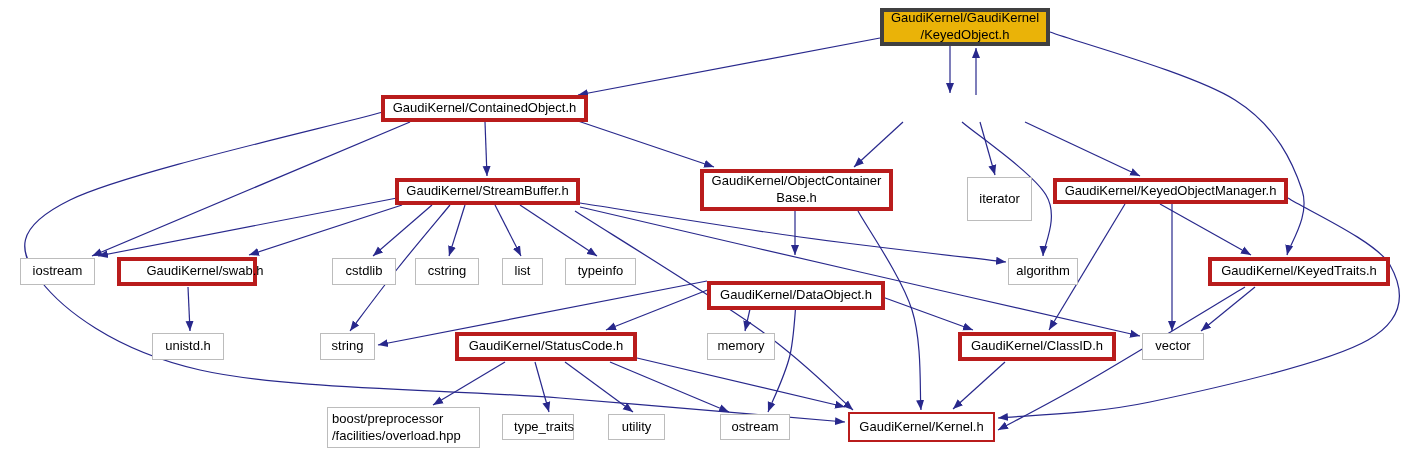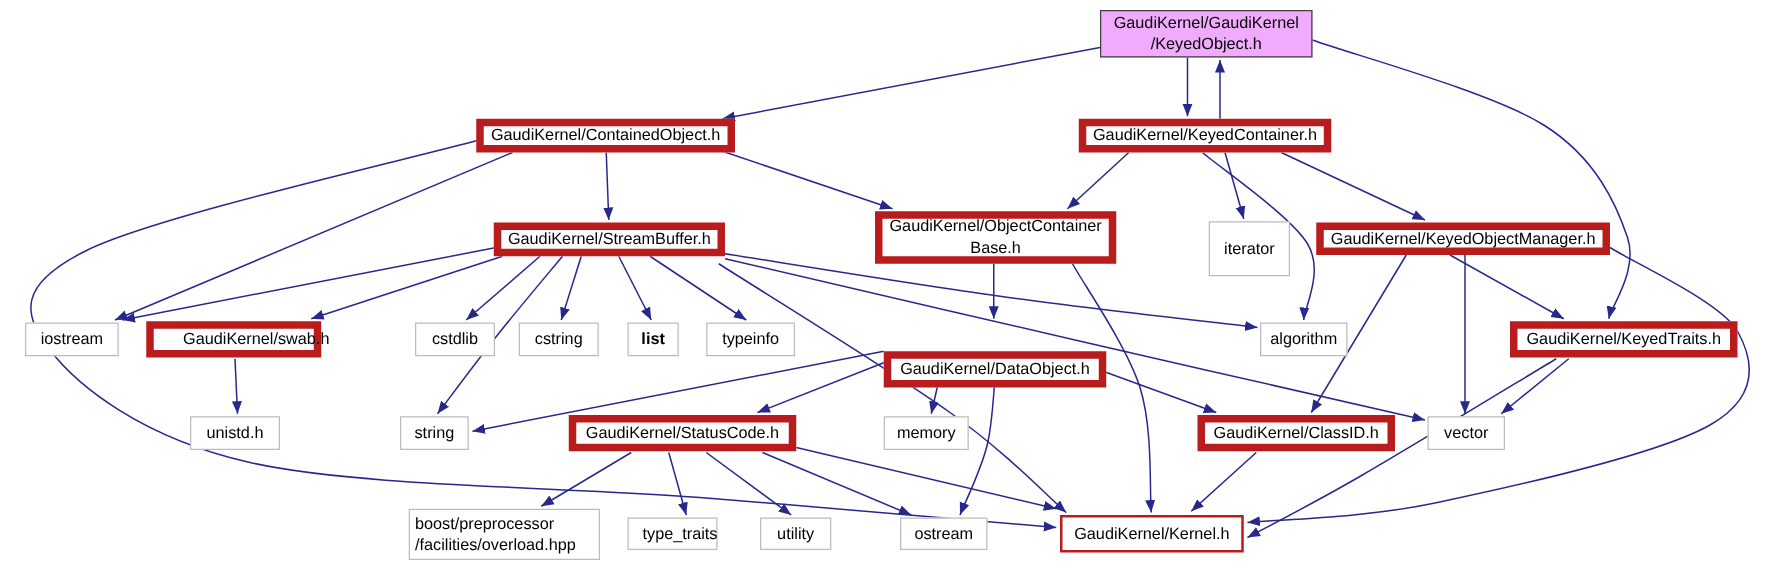--- a/index.html
+++ b/index.html
@@ -9,33 +9,33 @@
     background:#ffffff;
     font-family:"Liberation Sans","DejaVu Sans",sans-serif;
     overflow:hidden;
   }
   #edge-layer{position:absolute;left:0;top:0;z-index:1;}
   .node{
     position:absolute;
     z-index:2;
     box-sizing:border-box;
     background:#ffffff;
-    border:6px solid #b91c1c;
+    border:4px solid #b91c1c;
     color:#000000;
     font-size:13px;
     line-height:1.3;
     display:flex;
     align-items:center;
     justify-content:center;
     text-align:center;
     white-space:pre-line;
     padding:1px 4px;
     cursor:default;
   }
-  .node.main{background:#f0abfc;border:1px solid #404040;}
+  .node.main{background:#eab308;border:4px solid #404040;}
   .node.system{border:1px solid #bcbcbc;}
   .node.strong{border-width:2px;}
   .node.align-left{justify-content:flex-start;text-align:left;}
   .node.header{cursor:pointer;}
 </style>
 </head>
 <body>
 
 <div id="graph-canvas">
   <svg id="edge-layer" width="1414" height="455" viewBox="0 0 1414 455" aria-hidden="true">
@@ -84,31 +84,30 @@
       <path d="M535,362 L549,412" fill="none" stroke="#28288c" stroke-width="1.2" marker-end="url(#arrow)"></path>
       <path d="M565,362 L633,412" fill="none" stroke="#28288c" stroke-width="1.2" marker-end="url(#arrow)"></path>
       <path d="M610,362 L729,412" fill="none" stroke="#28288c" stroke-width="1.2" marker-end="url(#arrow)"></path>
       <path d="M637,358 L845,407" fill="none" stroke="#28288c" stroke-width="1.2" marker-end="url(#arrow)"></path>
       <path d="M1005,362 L953,409" fill="none" stroke="#28288c" stroke-width="1.2" marker-end="url(#arrow)"></path>
     </svg>
 
 <div class="node main" style="left: 880px; top: 8px; width: 170px; height: 38px;">GaudiKernel/GaudiKernel
 /KeyedObject.h</div>
     <div class="node header" style="left: 381px; top: 95px; width: 207px; height: 27px;">GaudiKernel/ContainedObject.h</div>
-    <div class="node header" style="left: 863px; top: 95px; width: 202px; height: 27px;">GaudiKernel/KeyedContainer.h</div>
     <div class="node header" style="left: 395px; top: 178px; width: 185px; height: 27px;">GaudiKernel/StreamBuffer.h</div>
     <div class="node header" style="left: 700px; top: 169px; width: 193px; height: 42px;">GaudiKernel/ObjectContainer
 Base.h</div>
     <div class="node system" style="left: 967px; top: 177px; width: 65px; height: 44px;">iterator</div>
     <div class="node header" style="left: 1053px; top: 178px; width: 235px; height: 26px;">GaudiKernel/KeyedObjectManager.h</div>
     <div class="node system" style="left: 20px; top: 258px; width: 75px; height: 27px;">iostream</div>
     <div class="node header" style="left: 117px; top: 257px; width: 140px; height: 29px; padding-left: 40px;">GaudiKernel/swab.h</div>
     <div class="node system" style="left: 332px; top: 258px; width: 64px; height: 27px;">cstdlib</div>
     <div class="node system" style="left: 415px; top: 258px; width: 64px; height: 27px;">cstring</div>
-    <div class="node system" style="left: 502px; top: 258px; width: 41px; height: 27px; font-weight: bold;">list</div>
+    <div class="node system" style="left: 502px; top: 258px; width: 41px; height: 27px;">list</div>
     <div class="node system" style="left: 565px; top: 258px; width: 71px; height: 27px;">typeinfo</div>
     <div class="node header" style="left: 707px; top: 257px; width: 178px; height: 29px; margin-top: 24px;">GaudiKernel/DataObject.h</div>
     <div class="node system" style="left: 1008px; top: 258px; width: 70px; height: 27px;">algorithm</div>
     <div class="node header" style="left: 1208px; top: 257px; width: 182px; height: 29px;">GaudiKernel/KeyedTraits.h</div>
     <div class="node system" style="left: 152px; top: 333px; width: 72px; height: 27px;">unistd.h</div>
     <div class="node system" style="left: 320px; top: 333px; width: 55px; height: 27px;">string</div>
     <div class="node header" style="left: 455px; top: 332px; width: 182px; height: 29px;">GaudiKernel/StatusCode.h</div>
     <div class="node system" style="left: 707px; top: 333px; width: 68px; height: 27px;">memory</div>
     <div class="node header" style="left: 958px; top: 332px; width: 158px; height: 29px;">GaudiKernel/ClassID.h</div>
     <div class="node system" style="left: 1142px; top: 333px; width: 62px; height: 27px;">vector</div>

